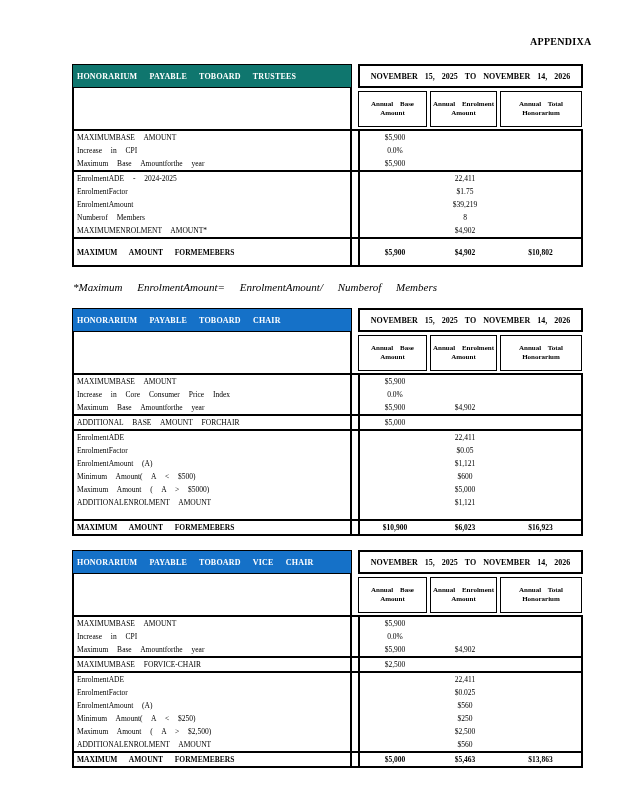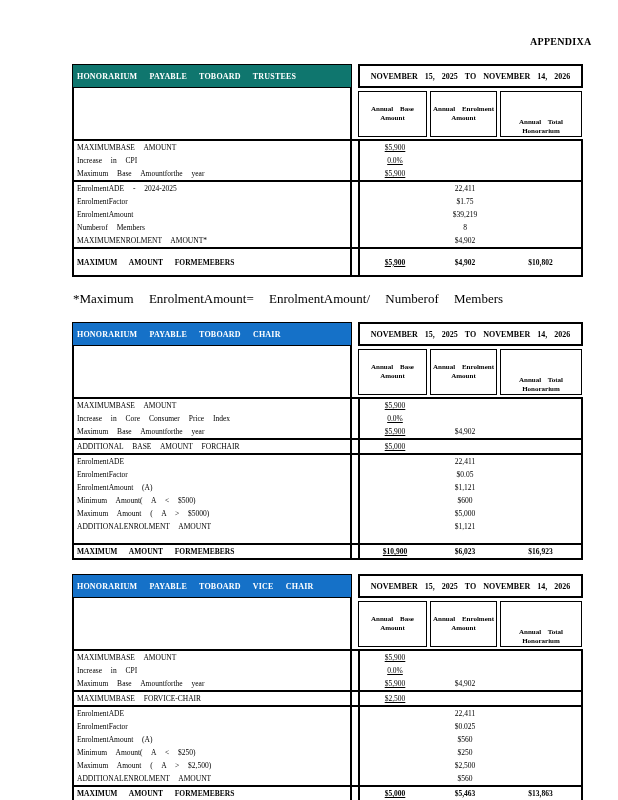--- a/index.html
+++ b/index.html
@@ -18,45 +18,45 @@
   
   .hdr{height:24px;}
   .title-box{grid-column:1;border:1.5px solid #000;color:#fff;font-weight:700;font-size:8px;
              word-spacing:10px;letter-spacing:.2px;padding-left:4px;display:flex;align-items:center;
              white-space:nowrap;overflow:hidden;}
   .gut{grid-column:auto;}
   .period-box{grid-column:3/6;border:2px solid #000;display:flex;align-items:center;justify-content:center;
               font-weight:700;font-size:8px;word-spacing:5px;white-space:nowrap;}
 
   
-  .chrow{height:51px;}
+  .chrow{height:41px;}
   .empty-box{grid-column:1;border-left:2px solid #000;border-right:2px solid #000;}
   .ch-box{border:1.5px solid #000;margin:3px 3px 2px 0;display:flex;flex-direction:column;
           align-items:center;justify-content:center;font-weight:700;font-size:7px;line-height:9px;
           text-align:center;word-spacing:5px;}
-  .ch-last{margin-right:1px;justify-content:flex-end;}
+  .ch-last{margin-right:1px;}
 
   
   .r{height:13px;}
   .padrow{height:10px;}
   .lblcell{border-left:2px solid #000;border-right:2px solid #000;font-size:7.5px;display:flex;
            align-items:center;padding-left:3px;word-spacing:7px;white-space:nowrap;overflow:hidden;}
   .lblcell.ind{}
   .vcell{font-size:7.5px;display:flex;align-items:center;justify-content:center;white-space:nowrap;}
-  .vbase{border-left:2px solid #000;text-decoration:underline;}
+  .vbase{border-left:2px solid #000;}
   .vtot{border-right:2px solid #000;}
   .grp{border-top:2px solid #000;}
 
   
   .totalrow{border-top:2.5px solid #000;border-bottom:2.5px solid #000;height:17px;}
   .totalrow.tall{height:30px;}
   .totlbl{font-weight:700;word-spacing:10px;}
   .vb{font-weight:700;}
 
-  .footnote{margin:14px 0 0 73px;font-size:13px;word-spacing:12px;white-space:nowrap;}
+  .footnote{margin:14px 0 0 73px;font-size:11px;word-spacing:12px;white-space:nowrap;font-style:italic;}
 </style>
 </head>
 <body>
 
 <div class="page">
   <div class="appendix">APPENDIXA</div>
   <div>
       <section class="tbl t0">
         <div class="grid hdr">
           <div class="title-box" style="background: #0f766e; color: rgb(255, 255, 255);">HONORARIUM PAYABLE TOBOARD TRUSTEES</div>

